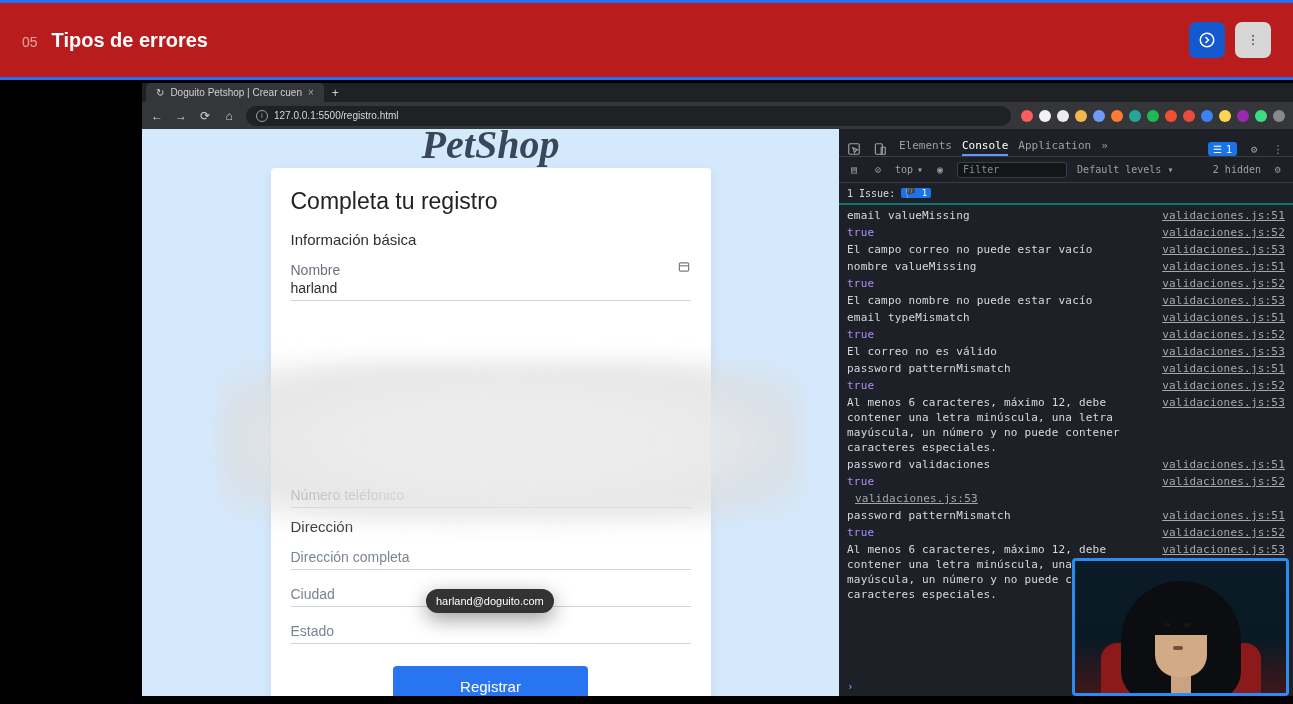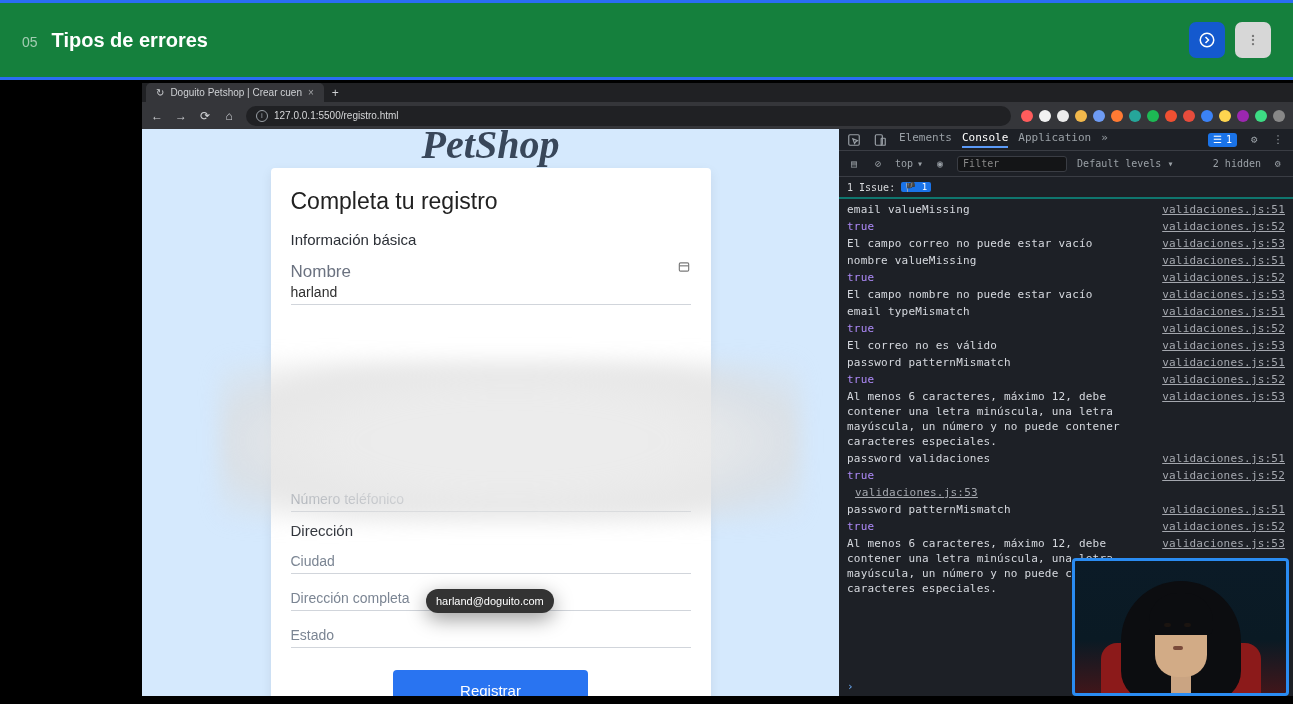--- a/index.html
+++ b/index.html
@@ -16,21 +16,21 @@
     --border:#d1d5db;
     --btn:#2974f1;
     --true:#ae8af9;
     --console-green:#47b27f;
   }
   *{box-sizing:border-box;}
   html,body{margin:0;padding:0;width:100%;height:100%;font-family:Arial,Helvetica,sans-serif;background:#000;overflow:hidden;}
   body{width:1293px;height:704px;position:relative;}
 
   
-  .course-header{background:#15803d;border-top:3px solid var(--player-border);border-bottom:3px solid var(--player-border);height:80px;display:flex;align-items:center;justify-content:space-between;padding:0 22px;}
+  .course-header{background:#b91c1c;border-top:3px solid var(--player-border);border-bottom:3px solid var(--player-border);height:80px;display:flex;align-items:center;justify-content:space-between;padding:0 22px;}
   .course-left{display:flex;align-items:baseline;gap:14px;color:#fff;}
   .course-num{opacity:.6;font-size:14px;}
   .course-title{font-weight:700;font-size:20px;}
   .course-right{display:flex;gap:10px;}
   .circle-btn{width:36px;height:36px;border-radius:7px;display:flex;align-items:center;justify-content:center;}
   .next-btn{background:#1459ce;color:#fff;}
   .more-btn{background:#d7d7d7;color:#666;}
   .next-btn svg{stroke:#fff;}
 
   
@@ -52,34 +52,34 @@
   .main-split{flex:1;display:flex;min-height:0;}
 
   
   .page{width:697px;background:var(--form-bg);overflow:hidden;position:relative;}
   .page-scroll{position:absolute;left:0;right:0;top:0;padding:0 0 20px 0;display:flex;flex-direction:column;align-items:center;}
   .logo{font-family:"Comic Sans MS","Brush Script MT",cursive;font-size:40px;color:#39475a;margin-top:-8px;font-style:italic;font-weight:700;}
   .card{width:440px;background:var(--card);border-radius:4px;padding:20px 20px 28px 20px;box-shadow:0 4px 12px rgba(0,0,0,.08);}
   .card h1{margin:0 0 16px 0;font-size:23px;font-weight:500;color:#222;}
   .section-title{font-size:15px;color:#2b2f36;margin:8px 0 8px 0;}
   .field{border-bottom:1px solid var(--border);padding:6px 0 4px 0;position:relative;margin-bottom:10px;}
-  .field .mini{font-size:17px;color:var(--label);}
+  .field .mini{font-size:14px;color:var(--label);}
   .field .val{font-size:14px;color:#2f2f2f;margin-top:2px;}
   .field .ph{font-size:14px;color:#7b8593;}
   .field .slot{position:absolute;right:0;top:4px;width:14px;height:14px;display:flex;align-items:center;justify-content:center;}
   .field .slot svg{stroke:#7a7a7a;}
   .autofill{position:absolute;left:284px;top:460px;background:#333;color:#fff;font-size:11px;padding:6px 10px;border-radius:12px;box-shadow:0 6px 20px rgba(0,0,0,.4);}
   .btn-primary{display:block;margin:22px auto 0 auto;width:195px;height:40px;background:var(--btn);color:#fff;border:none;border-radius:4px;font-size:15px;cursor:pointer;}
 
   
   .blur-box{position:absolute;left:78px;top:232px;width:580px;height:160px;background:radial-gradient(ellipse at 50% 50%,rgba(235,235,235,.97) 40%,rgba(220,220,220,.7) 70%,rgba(200,200,200,0) 100%);filter:blur(10px);pointer-events:none;}
 
   
   .devtools{flex:1;background:var(--devtools-bg);color:var(--devtools-text);font-family:Menlo,Consolas,monospace;font-size:11px;display:flex;flex-direction:column;min-width:0;}
-  .dt-top{height:22px;display:flex;align-items:center;gap:12px;padding:0 8px;border-bottom:1px solid #3a3d44;}
+  .dt-top{height:28px;display:flex;align-items:flex-end;gap:12px;padding:0 8px;border-bottom:1px solid #3a3d44;}
   .dt-ico{width:14px;height:14px;display:flex;align-items:center;justify-content:center;color:#9aa0a6;cursor:pointer;}
   .dt-tabs{display:flex;gap:10px;font-size:11px;color:#9aa0a6;}
   .dt-tabs .active{color:#fff;border-bottom:2px solid #5b9af7;padding-bottom:2px;}
   .dt-tabs span{cursor:pointer;}
   .dt-right{margin-left:auto;display:flex;gap:10px;align-items:center;}
   .badge-blue{background:#1a73e8;color:#fff;border-radius:3px;padding:0 5px;font-size:10px;display:inline-flex;align-items:center;gap:4px;height:14px;}
   .dt-toolbar{height:26px;display:flex;align-items:center;gap:10px;padding:0 8px;border-bottom:1px solid #3a3d44;font-size:10px;color:#9aa0a6;}
   .top-ctx{display:flex;align-items:center;gap:4px;}
   .filter-box{flex:1;max-width:110px;background:#141517;border:1px solid #3a3d44;border-radius:3px;height:16px;display:flex;align-items:center;padding:0 5px;color:#888;}
   .issues-bar{height:22px;display:flex;align-items:center;gap:6px;padding:0 8px;border-bottom:2px solid #0f766e;font-size:10px;color:#d7d9dc;}
@@ -192,24 +192,24 @@
 
           <div style="height:170px"></div>
 
           <div class="field">
             <div class="ph">Número teléfonico</div>
           </div>
 
           <div class="section-title">Dirección</div>
 
           <div class="field">
+            <div class="ph">Dirección completa</div>
+          </div>
+          <div class="field">
             <div class="ph">Ciudad</div>
-          </div>
-          <div class="field">
-            <div class="ph">Dirección completa</div>
           </div>
           <div class="field">
             <div class="ph">Estado</div>
           </div>
 
           <button class="btn-primary">Registrar</button>
         </div>
       </div>
 
       <div class="autofill">harland@doguito.com</div>

